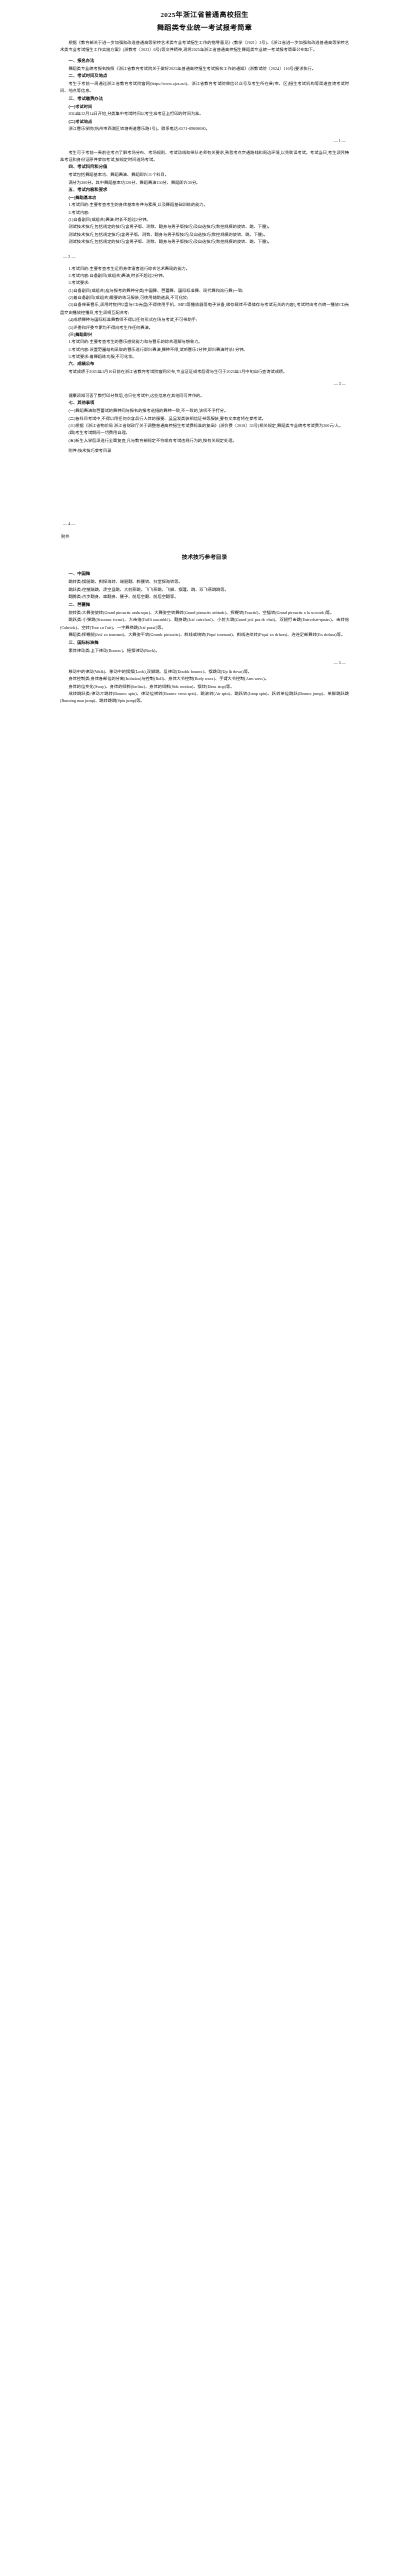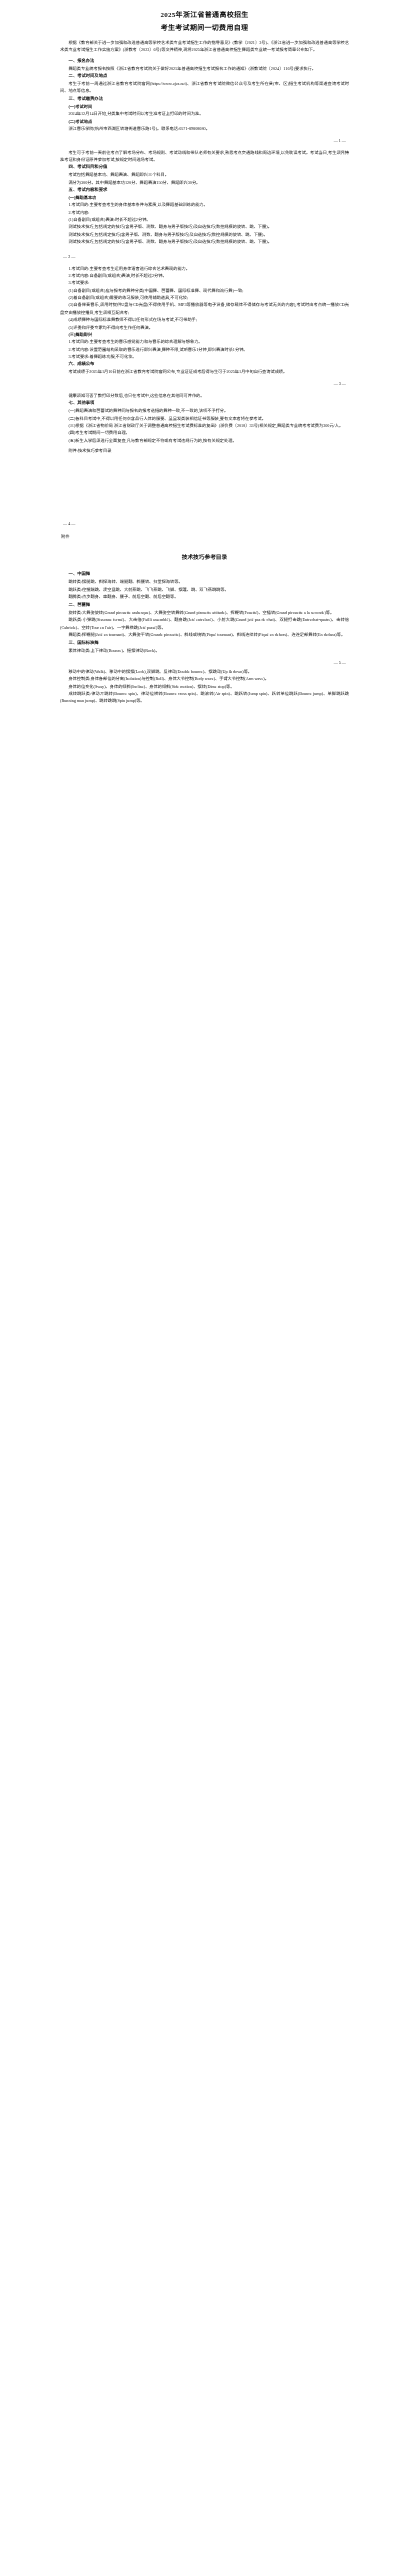--- a/index.html
+++ b/index.html
@@ -97,21 +97,21 @@
   }
 </style>
 </head>
 <body>
 
 <div class="page">
   <div class="doc">
 
     <div class="title">
       <span class="line">2025年浙江省普通高校招生</span>
-      <span class="line">考生考试期间一切费用自理</span>
+      <span class="line">舞蹈类专业统一考试报考简章</span>
     </div>
 
     <p class="ind2">根据《教育部关于进一步加强和改进普通高等学校艺术类专业考试招生工作的指导意见》(教学〔2021〕3号)、《浙江省进一步加强和改进普通高等学校艺术类专业考试招生工作实施方案》(浙教考〔2023〕6号)等文件精神,现将2025年浙江省普通高校招生舞蹈类专业统一考试报考简章公布如下。</p>
 
     <div class="gap-sm"></div>
 
     <p class="h1">一、报名办法</p>
     <p class="ind2">舞蹈类专业统考报名按照《浙江省教育考试院关于做好2025年普通高校招生考试报名工作的通知》(浙教试院〔2024〕116号)要求执行。</p>
 
     <p class="h1">二、考试时间及地点</p>

